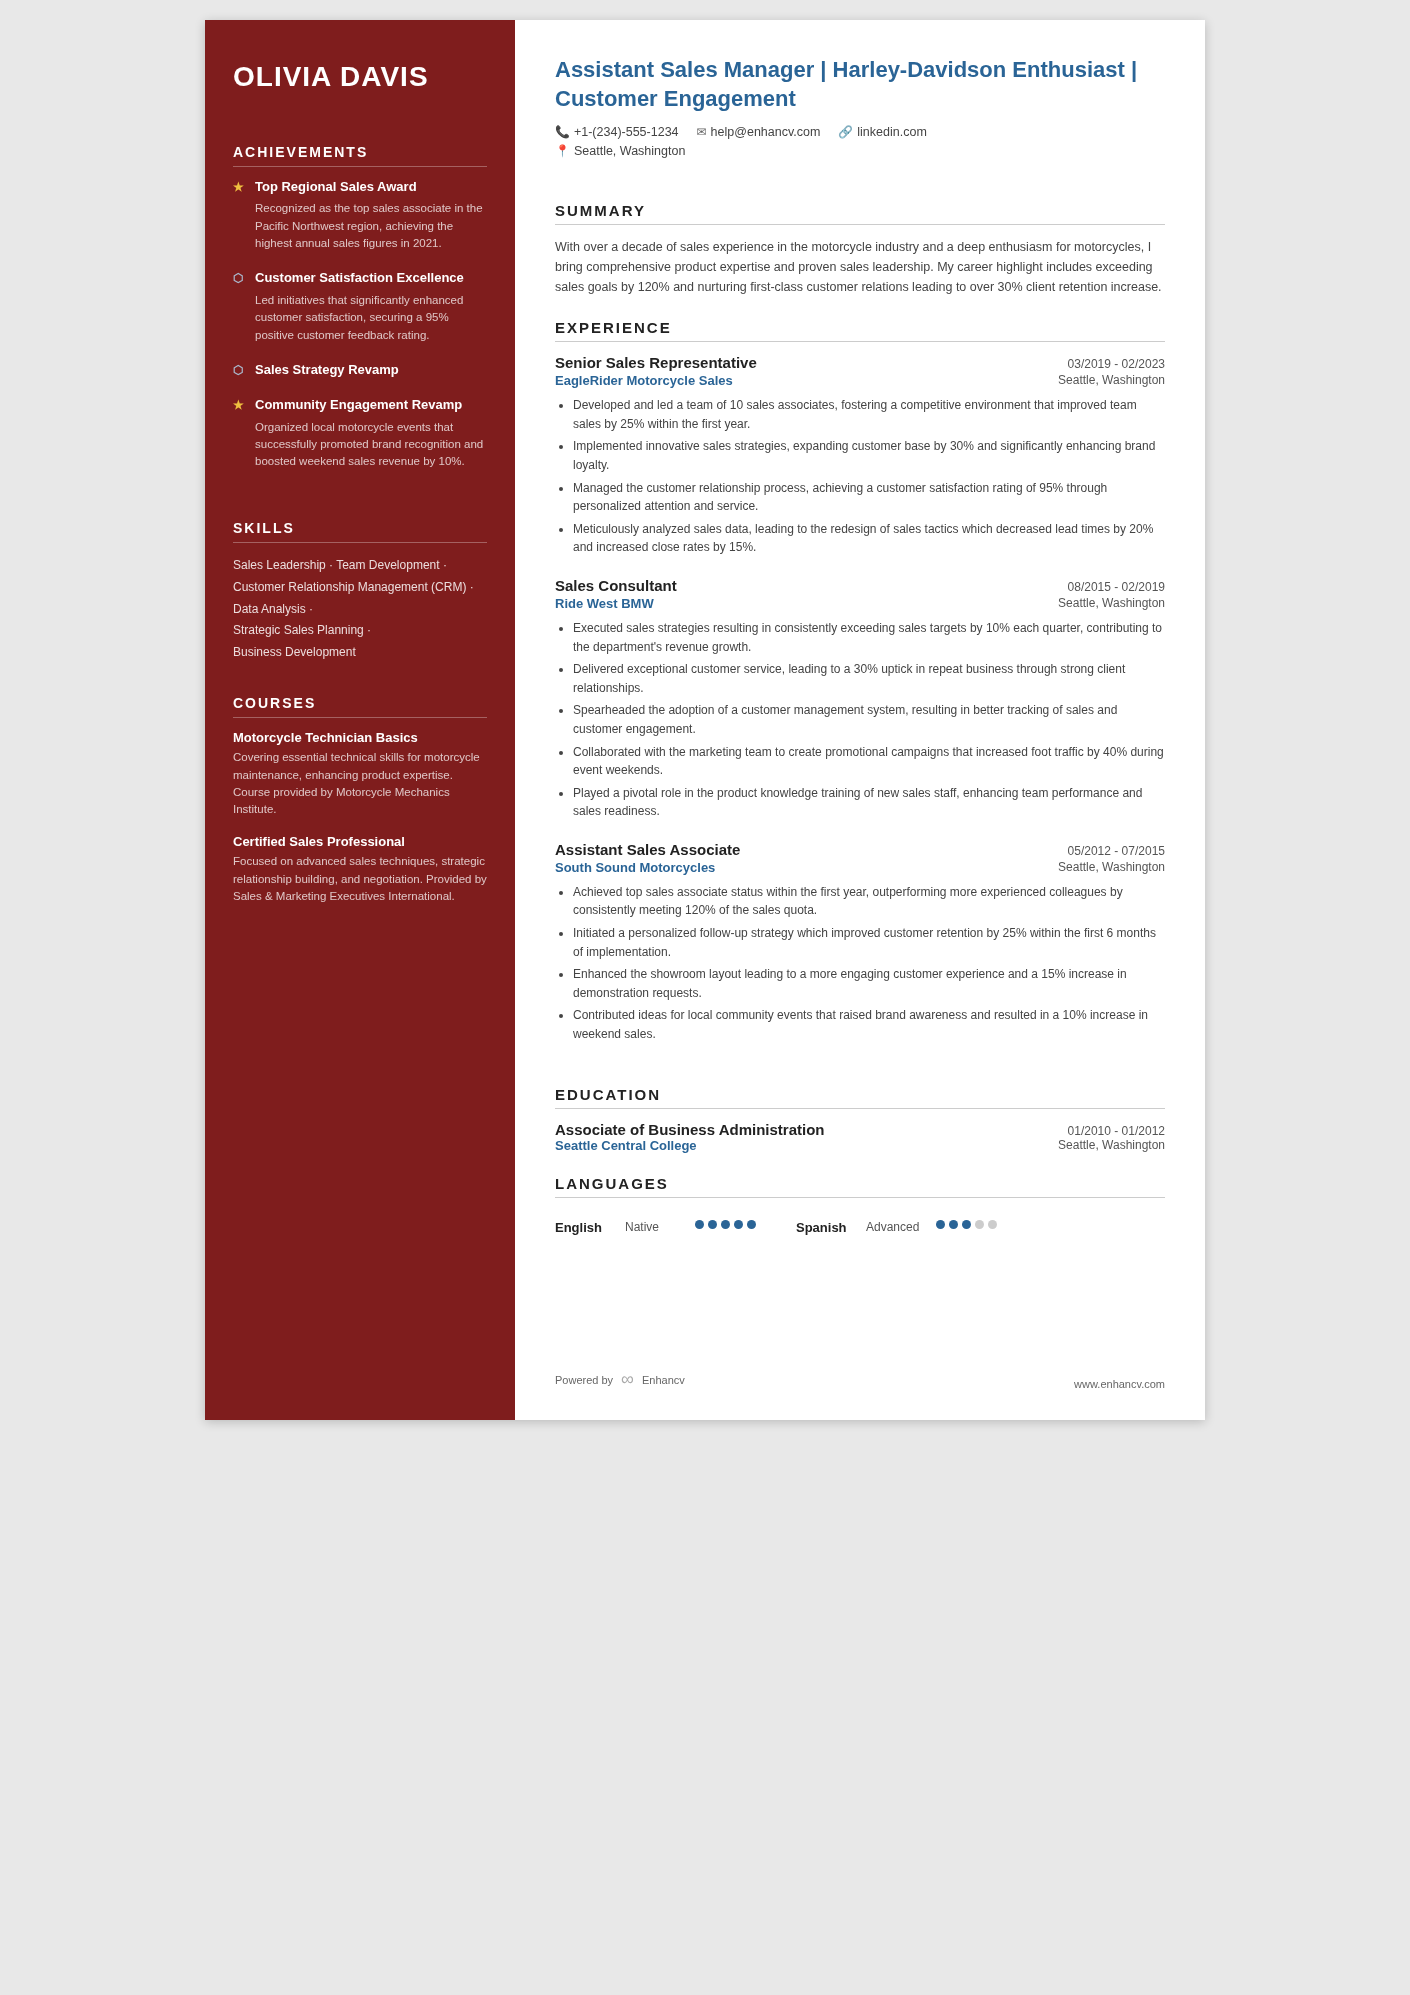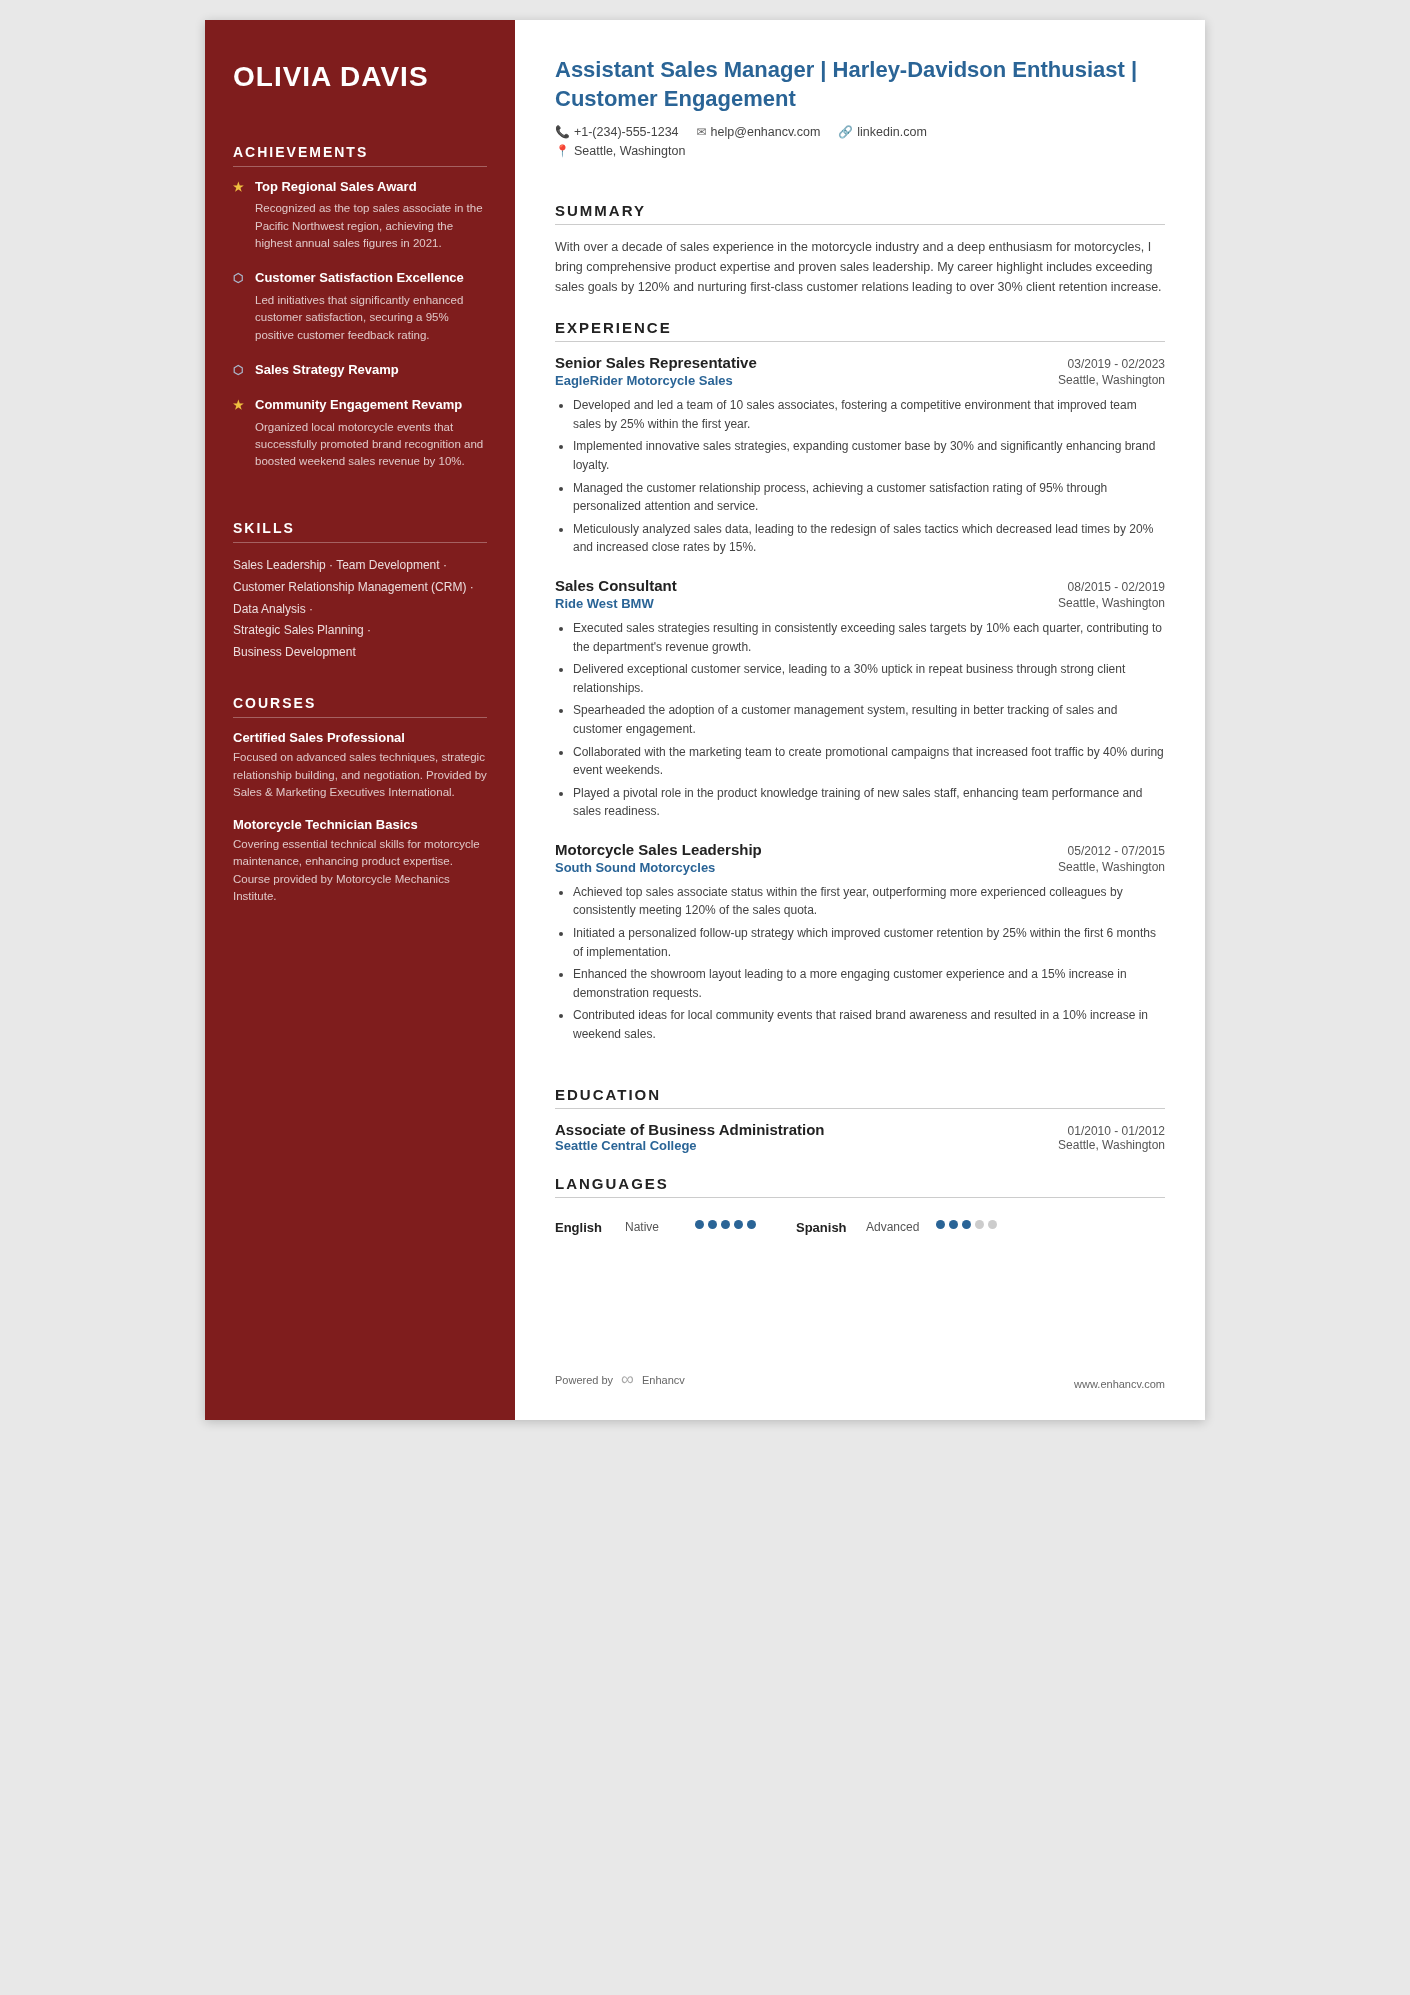--- a/index.html
+++ b/index.html
@@ -323,26 +323,26 @@
         <div>Customer Relationship Management (CRM) ·</div>
         <div>Data Analysis ·</div>
         <div>Strategic Sales Planning ·</div>
         <div>Business Development</div>
       </div>
     </div>
 
     <div class="sidebar-section">
       <div class="section-title">COURSES</div>
       <div class="course-item">
+        <div class="course-title">Motorcycle Technician Basics</div>
+        <div class="course-desc">Covering essential technical skills for motorcycle maintenance, enhancing product expertise. Course provided by Motorcycle Mechanics Institute.</div>
+      </div>
+      <div class="course-item">
         <div class="course-title">Certified Sales Professional</div>
         <div class="course-desc">Focused on advanced sales techniques, strategic relationship building, and negotiation. Provided by Sales &amp; Marketing Executives International.</div>
-      </div>
-      <div class="course-item">
-        <div class="course-title">Motorcycle Technician Basics</div>
-        <div class="course-desc">Covering essential technical skills for motorcycle maintenance, enhancing product expertise. Course provided by Motorcycle Mechanics Institute.</div>
       </div>
     </div>
 
     <div class="sidebar-footer">
     </div>
   </div>
 
   <div class="main">
 
     <div class="header-title">Assistant Sales Manager | Harley-Davidson Enthusiast | Customer Engagement</div>
@@ -396,21 +396,21 @@
     </div>
     <ul class="bullet-list">
       <li>Executed sales strategies resulting in consistently exceeding sales targets by 10% each quarter, contributing to the department's revenue growth.</li>
       <li>Delivered exceptional customer service, leading to a 30% uptick in repeat business through strong client relationships.</li>
       <li>Spearheaded the adoption of a customer management system, resulting in better tracking of sales and customer engagement.</li>
       <li>Collaborated with the marketing team to create promotional campaigns that increased foot traffic by 40% during event weekends.</li>
       <li>Played a pivotal role in the product knowledge training of new sales staff, enhancing team performance and sales readiness.</li>
     </ul>
 
     <div class="exp-header">
-      <span class="job-title">Motorcycle Sales Leadership</span>
+      <span class="job-title">Assistant Sales Associate</span>
       <span class="job-date">05/2012 - 07/2015</span>
     </div>
     <div class="company-row">
       <span class="company-name">South Sound Motorcycles</span>
       <span class="company-location">Seattle, Washington</span>
     </div>
     <ul class="bullet-list">
       <li>Achieved top sales associate status within the first year, outperforming more experienced colleagues by consistently meeting 120% of the sales quota.</li>
       <li>Initiated a personalized follow-up strategy which improved customer retention by 25% within the first 6 months of implementation.</li>
       <li>Enhanced the showroom layout leading to a more engaging customer experience and a 15% increase in demonstration requests.</li>

